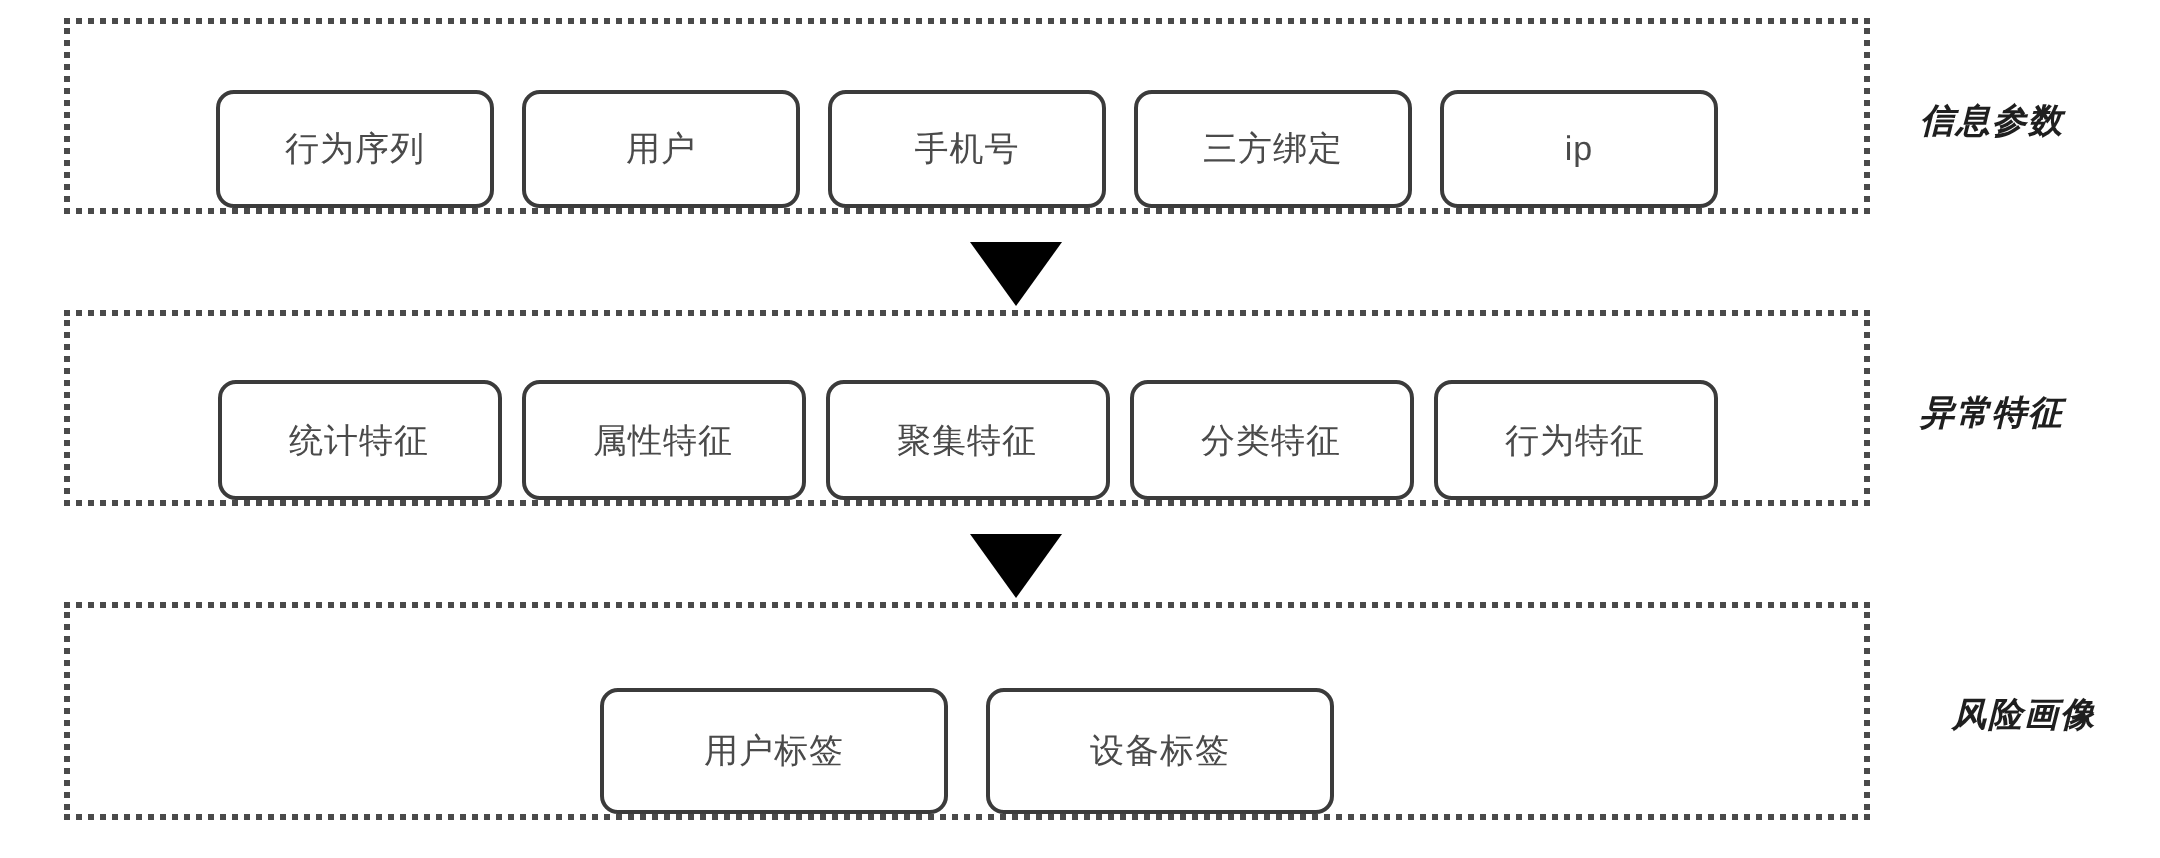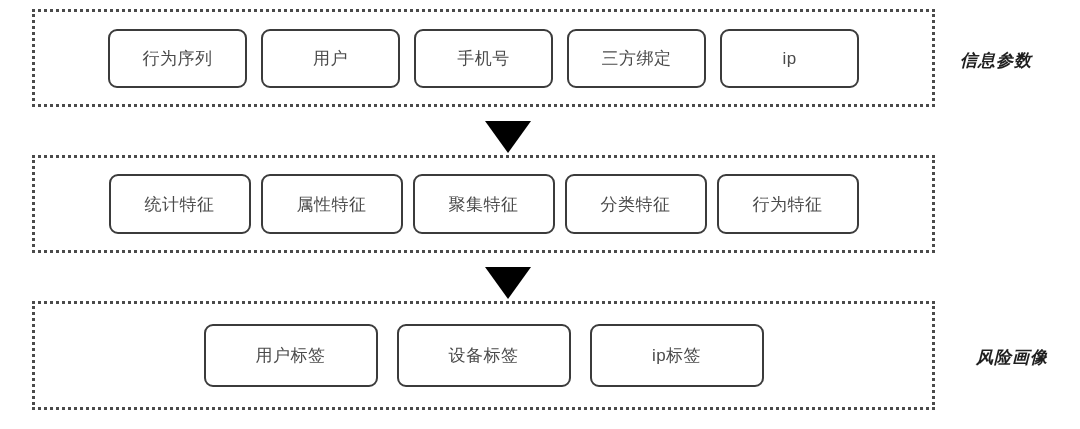--- a/index.html
+++ b/index.html
@@ -34,21 +34,21 @@
     display: flex;
     align-items: center;
     justify-content: center;
   }
   .tier-1 { top: 9px;   height: 98px; }
   .tier-2 { top: 155px; height: 98px; }
   .tier-3 { top: 301px; height: 109px; }
 
   .tier-inner {
     display: flex;
-    align-items: center;
+    align-items: flex-end;
     justify-content: center;
     width: 100%;
     height: 100%;
   }
 
   
   .node {
     box-sizing: border-box;
     border: 2.5px solid #3b3b3b;
     border-radius: 9px;
@@ -140,32 +140,30 @@
       </div>
       <div class="node">
         <span>分类特征</span>
       </div>
       <div class="node">
         <span>行为特征</span>
       </div>
     </div>
   </div>
 
+  <div class="tier-label label-2">异常特征</div>
 
   <div class="arrow-down arrow-2"></div>
 
   <div class="tier tier-3">
     <div class="tier-inner">
       <div class="node">
         <span>用户标签</span>
       </div>
       <div class="node">
         <span>设备标签</span>
       </div>
-      <div class="node">
-        <span>ip标签</span>
-      </div>
     </div>
   </div>
 
   <div class="tier-label label-3">风险画像</div>
 
 </div>
 
 </body></html>

